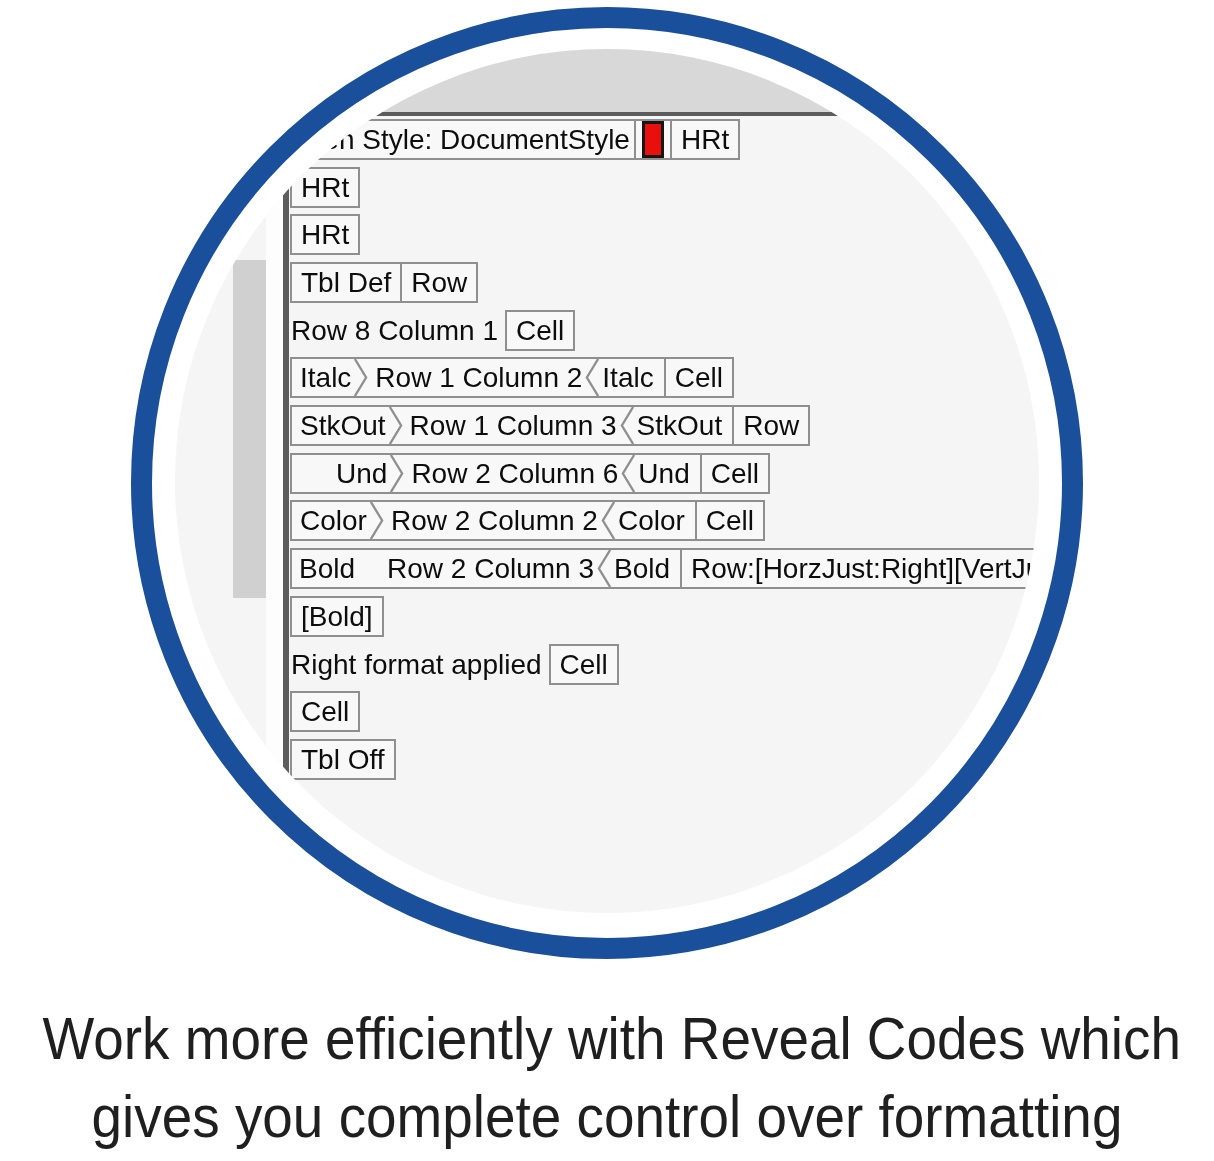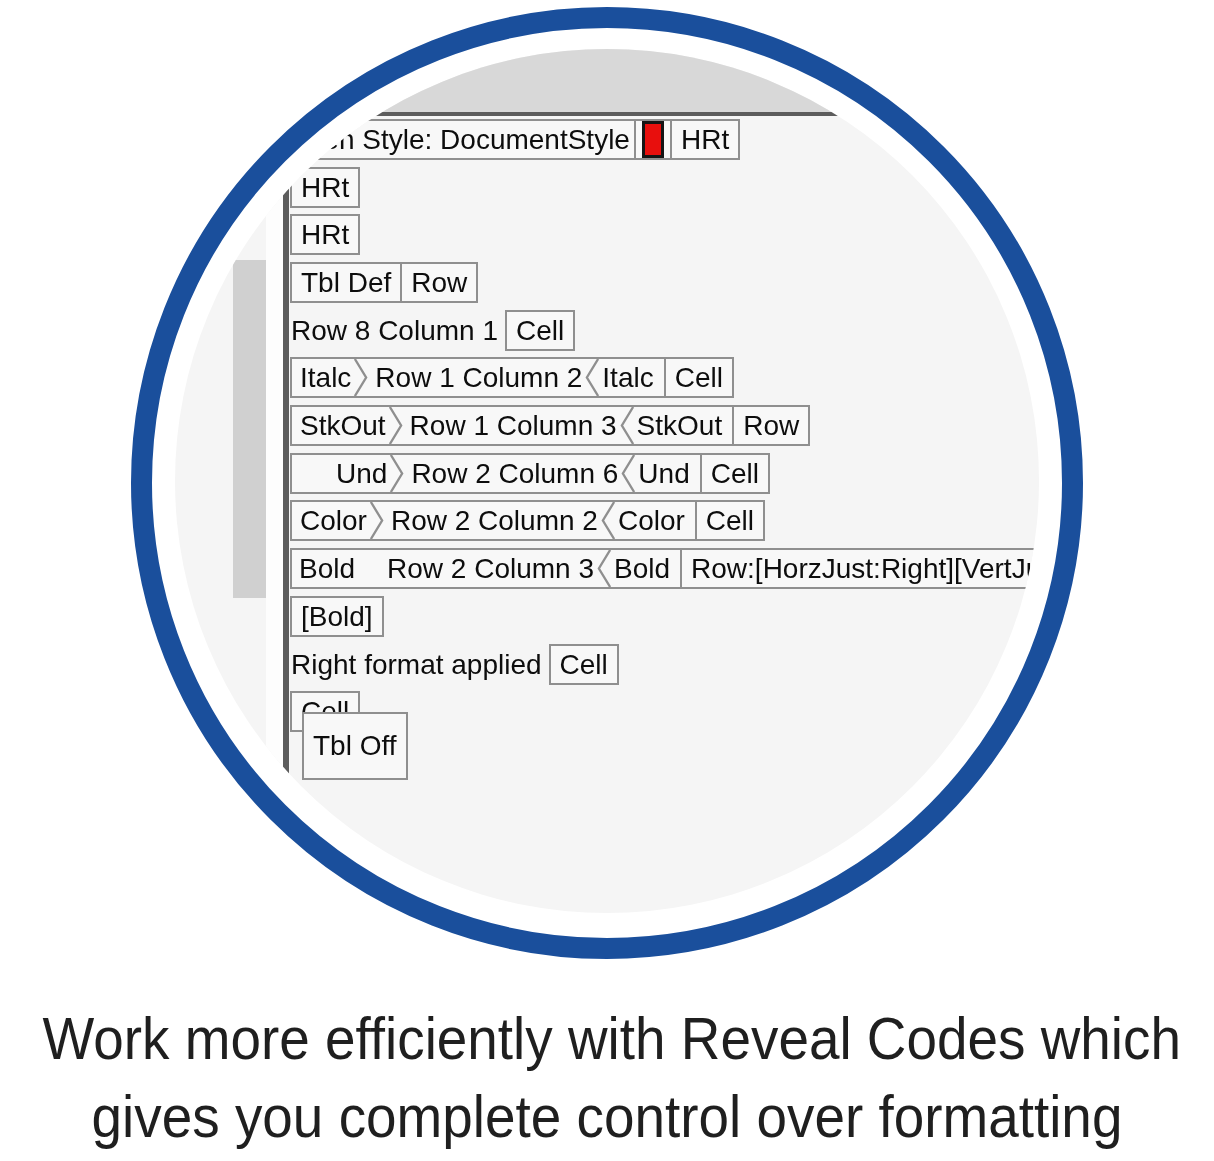--- a/index.html
+++ b/index.html
@@ -42,21 +42,21 @@
   .row-3{left:115px;top:213px;}
   .row-4{left:115px;top:261px;}
   .row-5{left:115px;top:308px;text-align:right;}
   .row-6{left:115px;top:356px;}
   .row-7{left:115px;top:404px;padding-left:36px;}
   .row-8{left:115px;top:451px;}
   .row-9{left:115px;top:499px;}
   .row-10{left:115px;top:547px;}
   .row-11{left:115px;top:595px;}
   .row-12{left:115px;top:642px;}
-  .row-13{left:127px;top:690px;align-items:flex-end;}
+  .row-13{left:115px;top:690px;}
 
   .box{border:2px solid var(--box-border,#8f8f8f);background:var(--box-bg,#f8f8f8);
        display:flex;align-items:center;padding:16px 9px;box-sizing:border-box;}
   .plain .box + .box{margin-left:-2px;}
   .row-0 .box:first-child{width:362px;justify-content:flex-start;padding-left:10px;overflow:hidden;}
   .freetext{display:flex;align-items:center;padding:0 7px 0 1px;}
 
   .strip{border:2px solid var(--box-border,#8f8f8f);background:var(--box-bg,#f8f8f8);}
   .strip.clip-right{border-right:none;}
   .striptext{display:flex;align-items:center;padding:0 3px 0 7px;}

